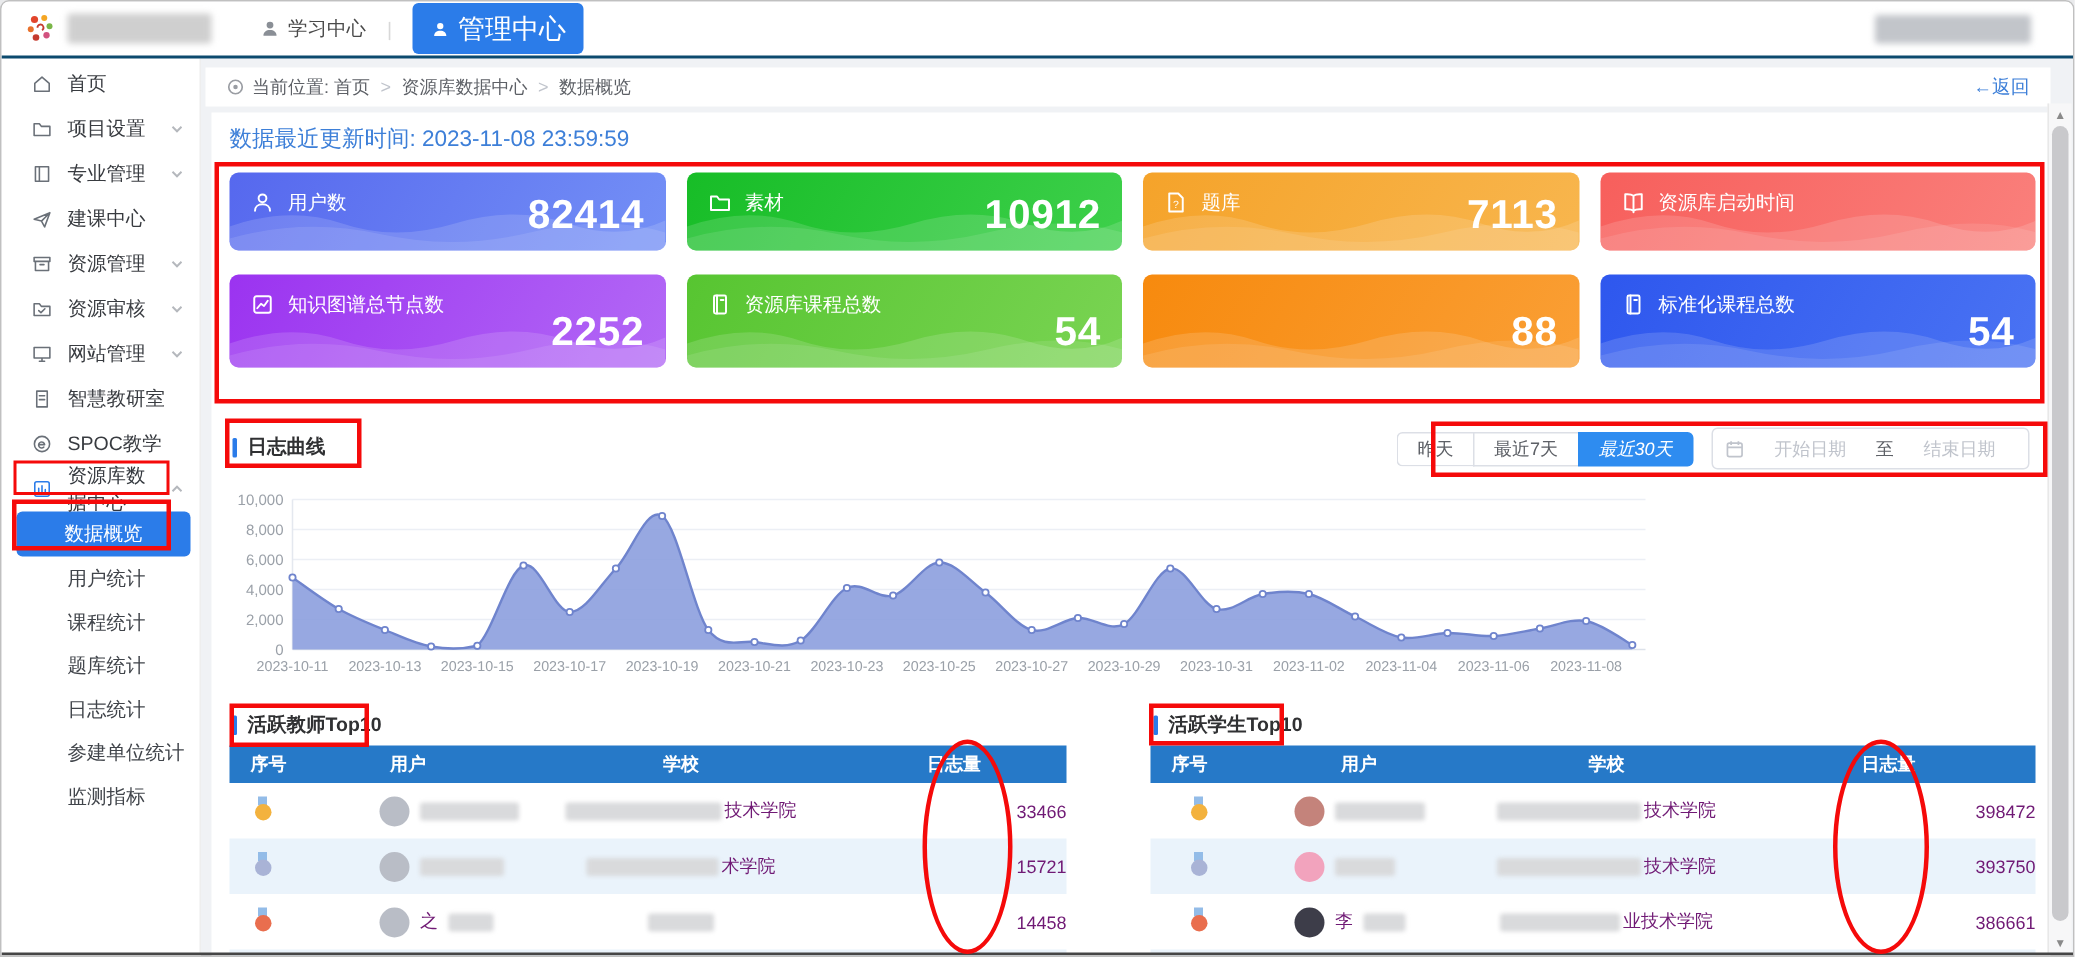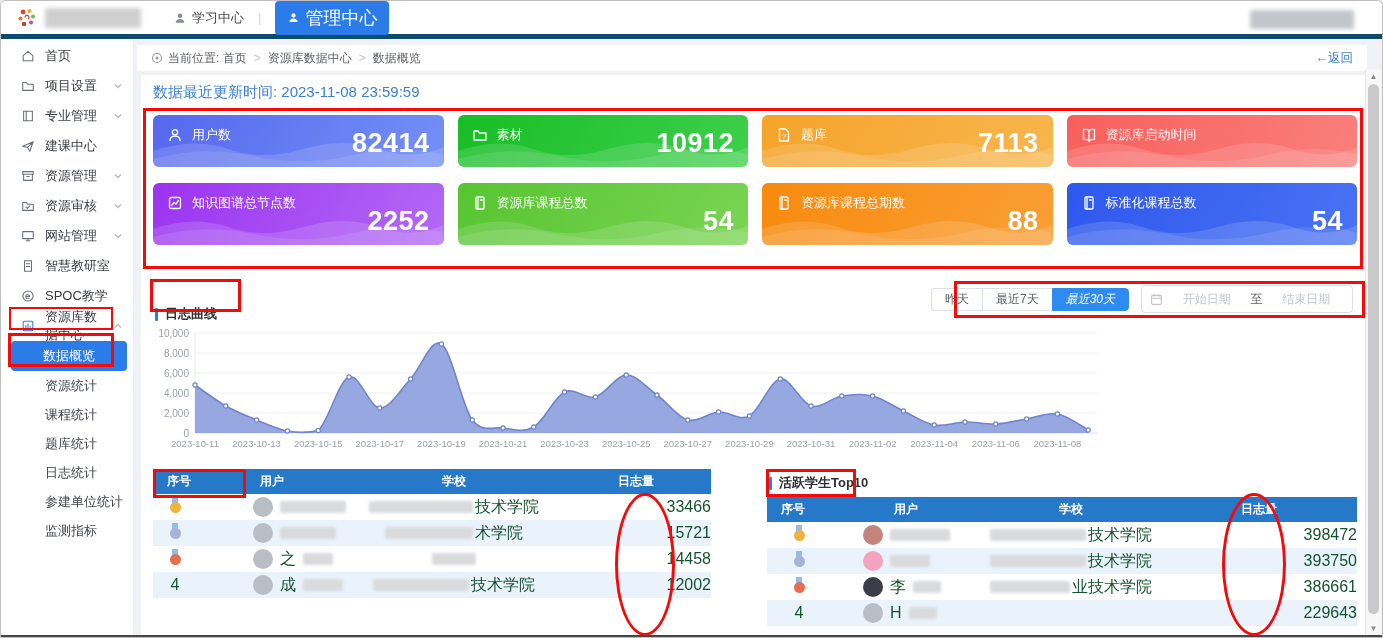--- a/index.html
+++ b/index.html
@@ -3,21 +3,21 @@
 <meta charset="utf-8">
 <style>
   * { margin:0; padding:0; box-sizing:border-box; }
   html,body { background:#e9eaec; }
   body { font-family:"Liberation Sans","DejaVu Sans",sans-serif; }
   .frame { position:relative; width:1383px; height:638px; background:#f0f2f5; overflow:hidden;
            border:1px solid #c0c0c0; border-radius:6px 6px 0 0; }
 
   
   .topbar { position:absolute; left:0; top:0; width:1383px; height:38px; background:#fff;
-            border-bottom:5px solid #0c4a6e; display:flex; align-items:center; z-index:5; }
+            border-bottom:2px solid #0c4a6e; display:flex; align-items:center; z-index:5; }
   .logo-wrap { display:flex; align-items:center; margin-left:14px; width:150px; }
   .logo-text-redacted { width:96px; height:20px; background:#cfcfcf; filter:blur(2px); border-radius:2px; margin-left:6px; }
   .center-tabs { display:flex; align-items:center; margin-left:8px; gap:14px; }
   .tab-plain { display:flex; align-items:center; gap:5px; font-size:13px; color:#4a4a4a; cursor:pointer; }
   .tab-sep { color:#d8d8d8; font-size:13px; }
   .tab-btn { display:flex; align-items:center; gap:5px; font-size:18px; color:#fff; background:#2b7ce9;
              border-radius:4px; padding:5px 12px; cursor:pointer; }
   .user-redacted { position:absolute; right:30px; top:9px; width:104px; height:19px; background:#c2c5ca;
                    filter:blur(2px); border-radius:2px; }
 
@@ -53,21 +53,21 @@
   .card { position:relative; border-radius:6px; color:#fff; overflow:hidden; }
   .cards .card { height:52px; }
   .cards .card.r2 { height:62px; }
   .card-top { display:flex; align-items:center; gap:9px; padding:11px 0 0 14px; font-size:13px; }
   .card-val { position:absolute; right:14px; bottom:8px; font-size:27px; font-weight:bold; letter-spacing:.5px; }
   .card-val.small { font-size:19px; }
   .card svg.wave { position:absolute; left:0; bottom:0; width:100%; height:36px; }
 
   
   .sec-head { position:absolute; display:flex; align-items:center; gap:7px; font-size:13px;
-              font-weight:bold; color:#303133;margin-top:16px; }
+              font-weight:bold; color:#303133; }
   .sec-head .bar { width:3px; height:13px; background:#2b7ce9; border-radius:1px; }
   .sec-log { left:14px; top:214px; }
   .range-wrap { position:absolute; right:14px; top:210px; display:flex; align-items:center; gap:12px; }
   .btn-group { display:flex; }
   .btn-group .rbtn { font-size:12px; color:#5d6066; background:#fff; border:1px solid #dcdfe6;
                      padding:2px 13px; cursor:pointer; border-right-width:0; }
   .btn-group .rbtn:first-child { border-radius:4px 0 0 4px; }
   .btn-group .rbtn:last-child { border-radius:0 4px 4px 0; border-right-width:1px;font-style:italic; }
   .btn-group .rbtn.active { background:#2e8cf0; border-color:#2e8cf0; color:#fff; }
   .date-range { display:flex; align-items:center; width:212px; height:28px; border:1px solid #dcdfe6;
@@ -84,21 +84,21 @@
   .tablebox.teacher { left:12px; width:558px; }
   .tablebox.student { left:626px; width:590px; }
   .tbl-title { height:28px; display:flex; align-items:center; gap:7px; font-size:13px; font-weight:bold; color:#303133; padding-left:2px; }
   .tbl-title .bar { width:3px; height:13px; background:#2b7ce9; border-radius:1px; }
   .tbl-header,.tbl-row { display:grid; align-items:center; }
   .teacher .tbl-header,.teacher .tbl-row { grid-template-columns:44px 150px 1fr 150px; }
   .student .tbl-header,.student .tbl-row { grid-template-columns:64px 150px 180px 1fr; }
   .tbl-header { height:25px; background:#2679c8; color:#fff; font-size:12px; font-weight:bold; }
   .tbl-header .c1 { padding-left:14px; }
   .tbl-header .c2,.tbl-header .c3,.tbl-header .c4 { text-align:center; }
-  .tbl-row { height:26px; font-size:16px; color:#14532d; background:#fff; }
+  .tbl-row { height:37px; font-size:12px; color:#701a75; background:#fff; }
   .tbl-row.alt { background:#eaf3fb; }
   .cell-rank { text-align:center; }
   .cell-user { display:flex; align-items:center; gap:7px; padding-left:56px; }
   .student .cell-user { padding-left:32px; }
   .cell-school { display:flex; align-items:center; justify-content:center; gap:2px; }
   .cell-logs { text-align:right; }
   .avatar { width:20px; height:20px; border-radius:50%; flex:0 0 auto; }
   .redacted { height:12px; background:#d9dadc; filter:blur(1.5px); border-radius:2px; display:inline-block; }
   .medal { position:relative; display:inline-block; width:12px; height:16px; }
   .medal .ribbon { position:absolute; left:3px; top:0; width:6px; height:6px; background:#93bce8; }
@@ -243,21 +243,21 @@
         </svg>
         <span>资源库数据中心</span>
         <svg class="chev" width="10" height="10" viewBox="0 0 10 10" style="transform:rotate(180deg);">
           <polyline points="2,3.5 5,6.5 8,3.5" fill="none" stroke="currentColor" stroke-width="1.3"></polyline>
         </svg>
       </div>
       <div class="submenu-item active">
         <span>数据概览</span>
       </div>
       <div class="submenu-item">
-        <span>资源统计</span>
+        <span>用户统计</span>
       </div>
       <div class="submenu-item">
         <span>课程统计</span>
       </div>
       <div class="submenu-item">
         <span>题库统计</span>
       </div>
       <div class="submenu-item">
         <span>日志统计</span>
       </div>
@@ -369,27 +369,20 @@
             </svg>
             <span>资源库课程总数</span>
           </div>
           <div class="card-val">54</div>
         </div>
         <div class="card r2" style="background: linear-gradient(120deg, rgb(247, 138, 14), rgb(250, 159, 53));">
           <svg class="wave" viewBox="0 0 290 36" preserveAspectRatio="none">
   <path d="M0 20 Q40 6 75 18 T150 18 T225 18 T290 16 V36 H0 Z" fill="rgba(255,255,255,0.14)"></path>
   <path d="M0 28 Q50 14 100 25 T200 24 T290 24 V36 H0 Z" fill="rgba(255,255,255,0.10)"></path>
           </svg>
-          <div class="card-top">
-            <svg class="mi" width="16" height="16" viewBox="0 0 16 16" fill="none" stroke="#ffffff" stroke-width="1.3" stroke-linejoin="round" stroke-linecap="round">
-              <rect x="4" y="2" width="8" height="12" rx="1"></rect>
-              <path d="M6 2v12 M8.5 5h1.8"></path>
-            </svg>
-            <span>资源库课程总期数</span>
-          </div>
           <div class="card-val">88</div>
         </div>
         <div class="card r2" style="background: linear-gradient(120deg, rgb(46, 87, 238), rgb(74, 115, 243));">
           <svg class="wave" viewBox="0 0 290 36" preserveAspectRatio="none">
   <path d="M0 20 Q40 6 75 18 T150 18 T225 18 T290 16 V36 H0 Z" fill="rgba(255,255,255,0.14)"></path>
   <path d="M0 28 Q50 14 100 25 T200 24 T290 24 V36 H0 Z" fill="rgba(255,255,255,0.10)"></path>
           </svg>
           <div class="card-top">
             <svg class="mi" width="16" height="16" viewBox="0 0 16 16" fill="none" stroke="#ffffff" stroke-width="1.3" stroke-linejoin="round" stroke-linecap="round">
               <rect x="4" y="2" width="8" height="12" rx="1"></rect>
@@ -482,20 +475,24 @@
           <text x="600.4" y="126" text-anchor="middle" font-size="9.5" fill="#9aa0a8">2023-10-29</text>
           <text x="662" y="126" text-anchor="middle" font-size="9.5" fill="#9aa0a8">2023-10-31</text>
           <text x="723.6" y="126" text-anchor="middle" font-size="9.5" fill="#9aa0a8">2023-11-02</text>
           <text x="785.2" y="126" text-anchor="middle" font-size="9.5" fill="#9aa0a8">2023-11-04</text>
           <text x="846.8000000000001" y="126" text-anchor="middle" font-size="9.5" fill="#9aa0a8">2023-11-06</text>
           <text x="908.4" y="126" text-anchor="middle" font-size="9.5" fill="#9aa0a8">2023-11-08</text>
         </svg>
     </div>
 
     <div class="tablebox teacher" id="table0">
+        <div class="tbl-title">
+          <span class="bar"></span>
+          <span>活跃教师Top10</span>
+        </div>
         <div class="tbl-header">
           <span class="c1">序号</span>
           <span class="c2">用户</span>
           <span class="c3">学校</span>
           <span class="c4">日志量</span>
         </div>
         <div class="tbl-row">
           <span class="cell-rank"><span class="medal"><span class="ribbon"></span><span class="disc" style="background:#f3b23e"></span></span></span>
           <span class="cell-user">
             <span class="avatar" style="background:#b9bdc6"></span>

